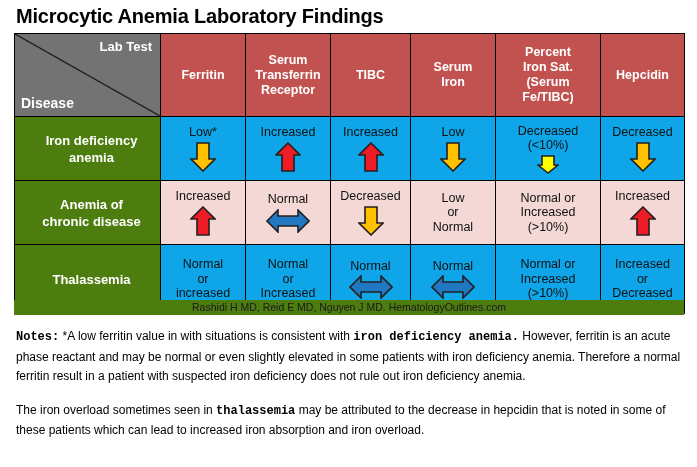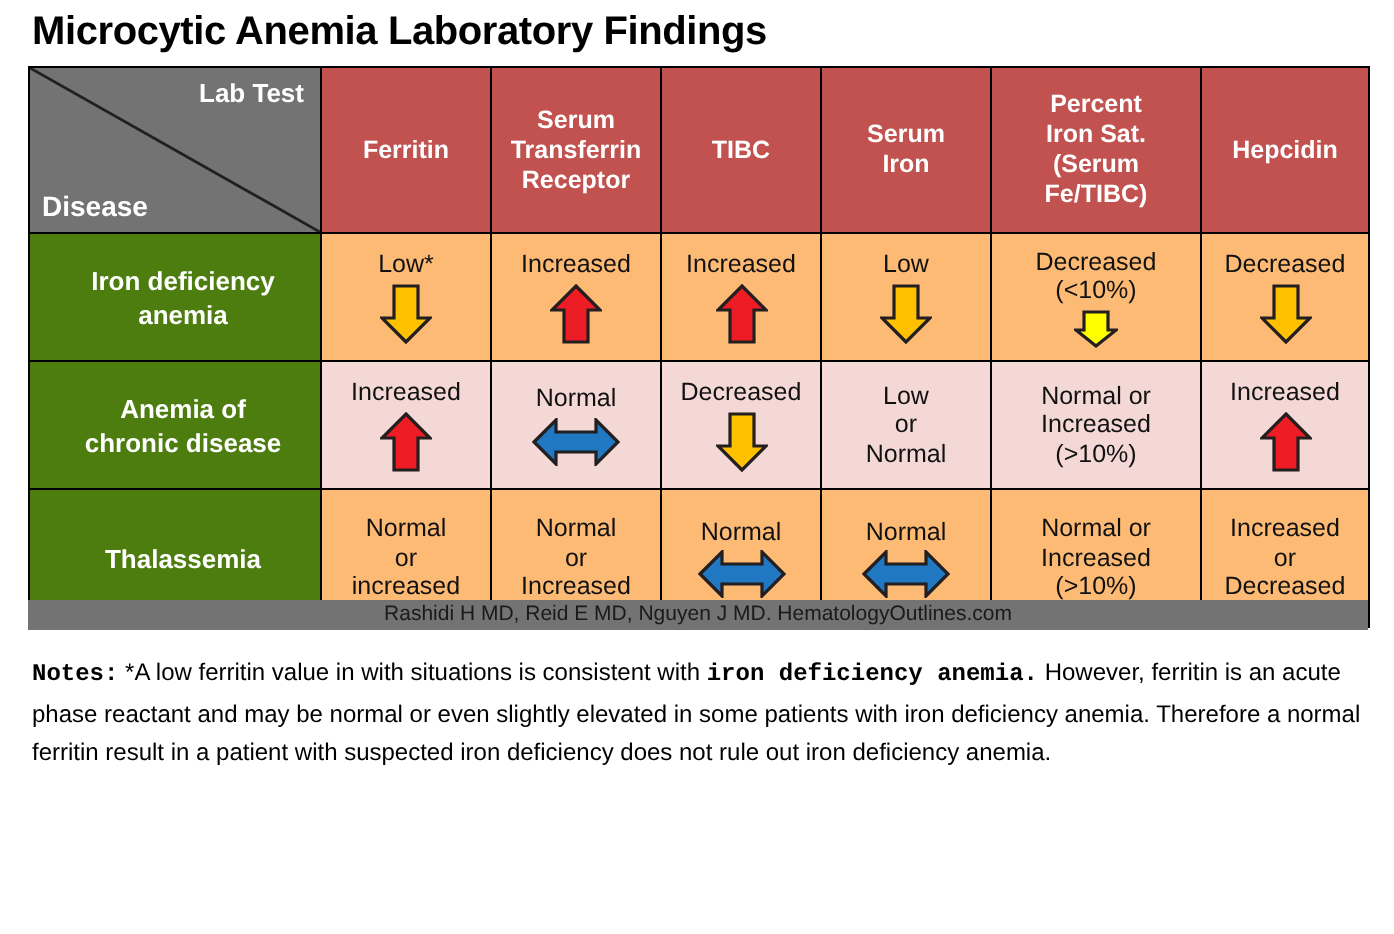--- a/index.html
+++ b/index.html
@@ -101,21 +101,21 @@
     text-align: left;
     padding-left: 8px !important;
   }
 
   
   .data-cell {
     font-size: 12.5px;
     line-height: 14.5px;
     color: #111;
   }
-  .row-a .data-cell { background: #fdba74; }
+  .row-a .data-cell { background: #0ea5e9; }
   .row-b .data-cell { background: #f3d8d5; }
 
   .cell-inner {
     display: flex;
     flex-direction: column;
     align-items: center;
     justify-content: center;
     height: 100%;
     padding: 3px 2px;
     box-sizing: border-box;
@@ -134,21 +134,21 @@
     flex: none;
   }
 
   
   .credit {
     position: absolute;
     left: 14px;
     top: 300px;
     width: 670px;
     height: 15px;
-    background: #737373;
+    background: #4d7c0f;
     color: #1a1a1a;
     font-size: 10.5px;
     line-height: 15px;
     text-align: center;
     font-family: "Liberation Sans", sans-serif;
     white-space: nowrap;
   }
 
   
   .notes {
@@ -381,13 +381,16 @@
       </tbody>
   </table>
 </div>
 
 <div class="credit">Rashidi H MD, Reid E MD, Nguyen J MD. HematologyOutlines.com</div>
 
 <div class="notes">
   <p>
     <b>Notes:</b><span> *A low ferritin value in with situations is consistent with </span><b>iron deficiency anemia.</b><span> However, ferritin is an acute phase reactant and may be normal or even slightly elevated in some patients with iron deficiency anemia. Therefore a normal ferritin result in a patient with suspected iron deficiency does not rule out iron deficiency anemia.</span>
   </p>
+  <p>
+    <span>The iron overload sometimes seen in </span><b>thalassemia</b><span> may be attributed to the decrease in hepcidin that is noted in some of these patients which can lead to increased iron absorption and iron overload.</span>
+  </p>
 </div>
 
 </body></html>

